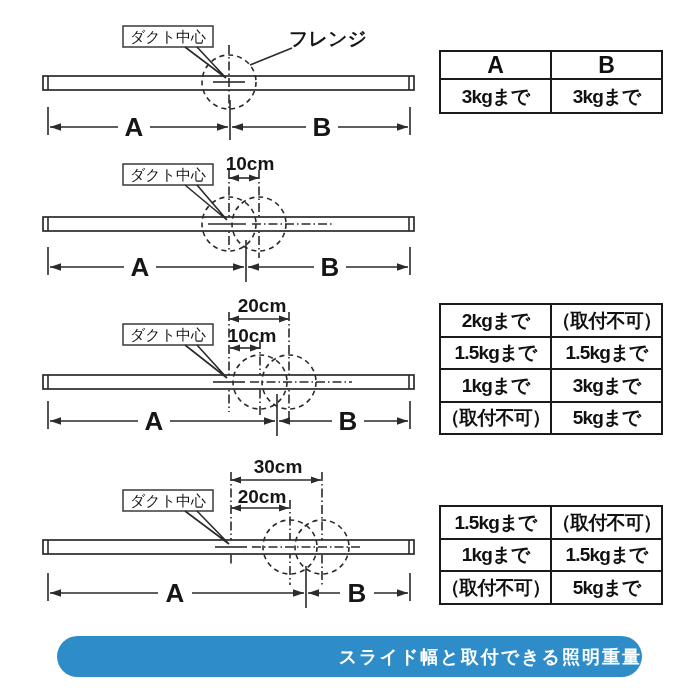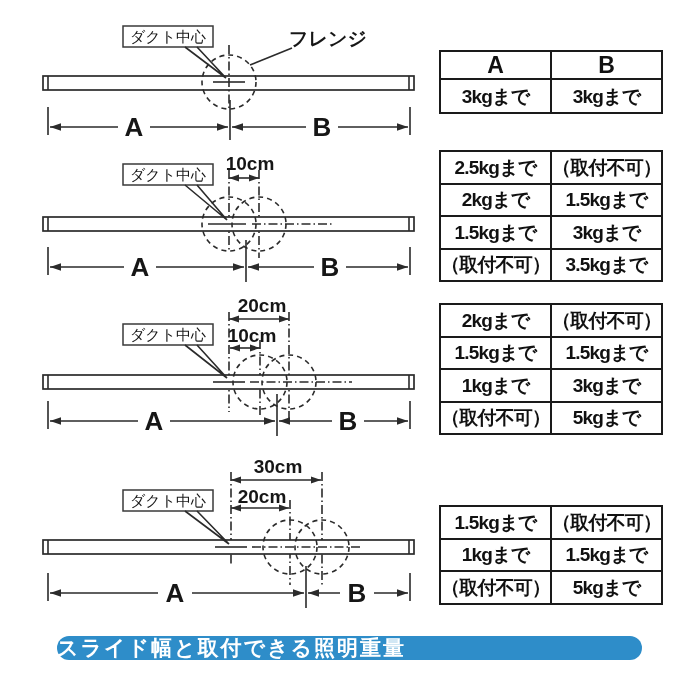--- a/index.html
+++ b/index.html
@@ -24,24 +24,24 @@
     color:#111; font-size:19px; font-weight:600; letter-spacing:-0.8px;
   }
   table.wt th, table.wt td {
     border:2px solid #1a1a1a; text-align:center; vertical-align:middle;
     padding:0; height:30.5px; line-height:1; background:#ffffff; white-space:nowrap;
   }
   table.wt th { font-size:23px; font-weight:600; letter-spacing:0; height:26px; }
   #t1 td { height:32px; }
 
   .banner {
-    position:absolute; left:57px; top:636px; width:585px; height:24px;
+    position:absolute; left:57px; top:636px; width:585px; height:41px;
     background:#2e8dc9; border-radius:21px; color:#ffffff;
-    display:flex; align-items:center; justify-content:flex-start;
-    font-size:21px; font-weight:bold; letter-spacing:2px;
+    display:flex; align-items:center; justify-content:flex-end;
+    font-size:18px; font-weight:bold; letter-spacing:2px;
   }
 </style>
 </head>
 <body>
 
 <div class="page">
 
   <svg class="diag" style="top:15px" width="440" height="130">
     <g>
       <rect class="bar" x="43" y="61" width="371" height="14"></rect>
@@ -187,44 +187,20 @@
       <th>A</th>
       <th>B</th>
     </tr>
     <tr>
       <td>3kgまで</td>
       <td>3kgまで</td>
     </tr>
   </tbody>
     </table>
 
-  <table class="wt" id="t2" style="left:439px; top:150px;">
-    <colgroup>
-        <col style="width:111px">
-        <col style="width:111px">
-      </colgroup>
-    <tbody>
-        <tr>
-      <td>2.5kgまで</td>
-      <td>（取付不可）</td>
-    </tr>
-    <tr>
-      <td>2kgまで</td>
-      <td>1.5kgまで</td>
-    </tr>
-    <tr>
-      <td>1.5kgまで</td>
-      <td>3kgまで</td>
-    </tr>
-    <tr>
-      <td>（取付不可）</td>
-      <td>3.5kgまで</td>
-    </tr>
-  </tbody>
-    </table>
 
   <table class="wt" id="t3" style="left:439px; top:303px;">
     <colgroup>
         <col style="width:111px">
         <col style="width:111px">
       </colgroup>
     <tbody>
         <tr>
       <td>2kgまで</td>
       <td>（取付不可）</td>

